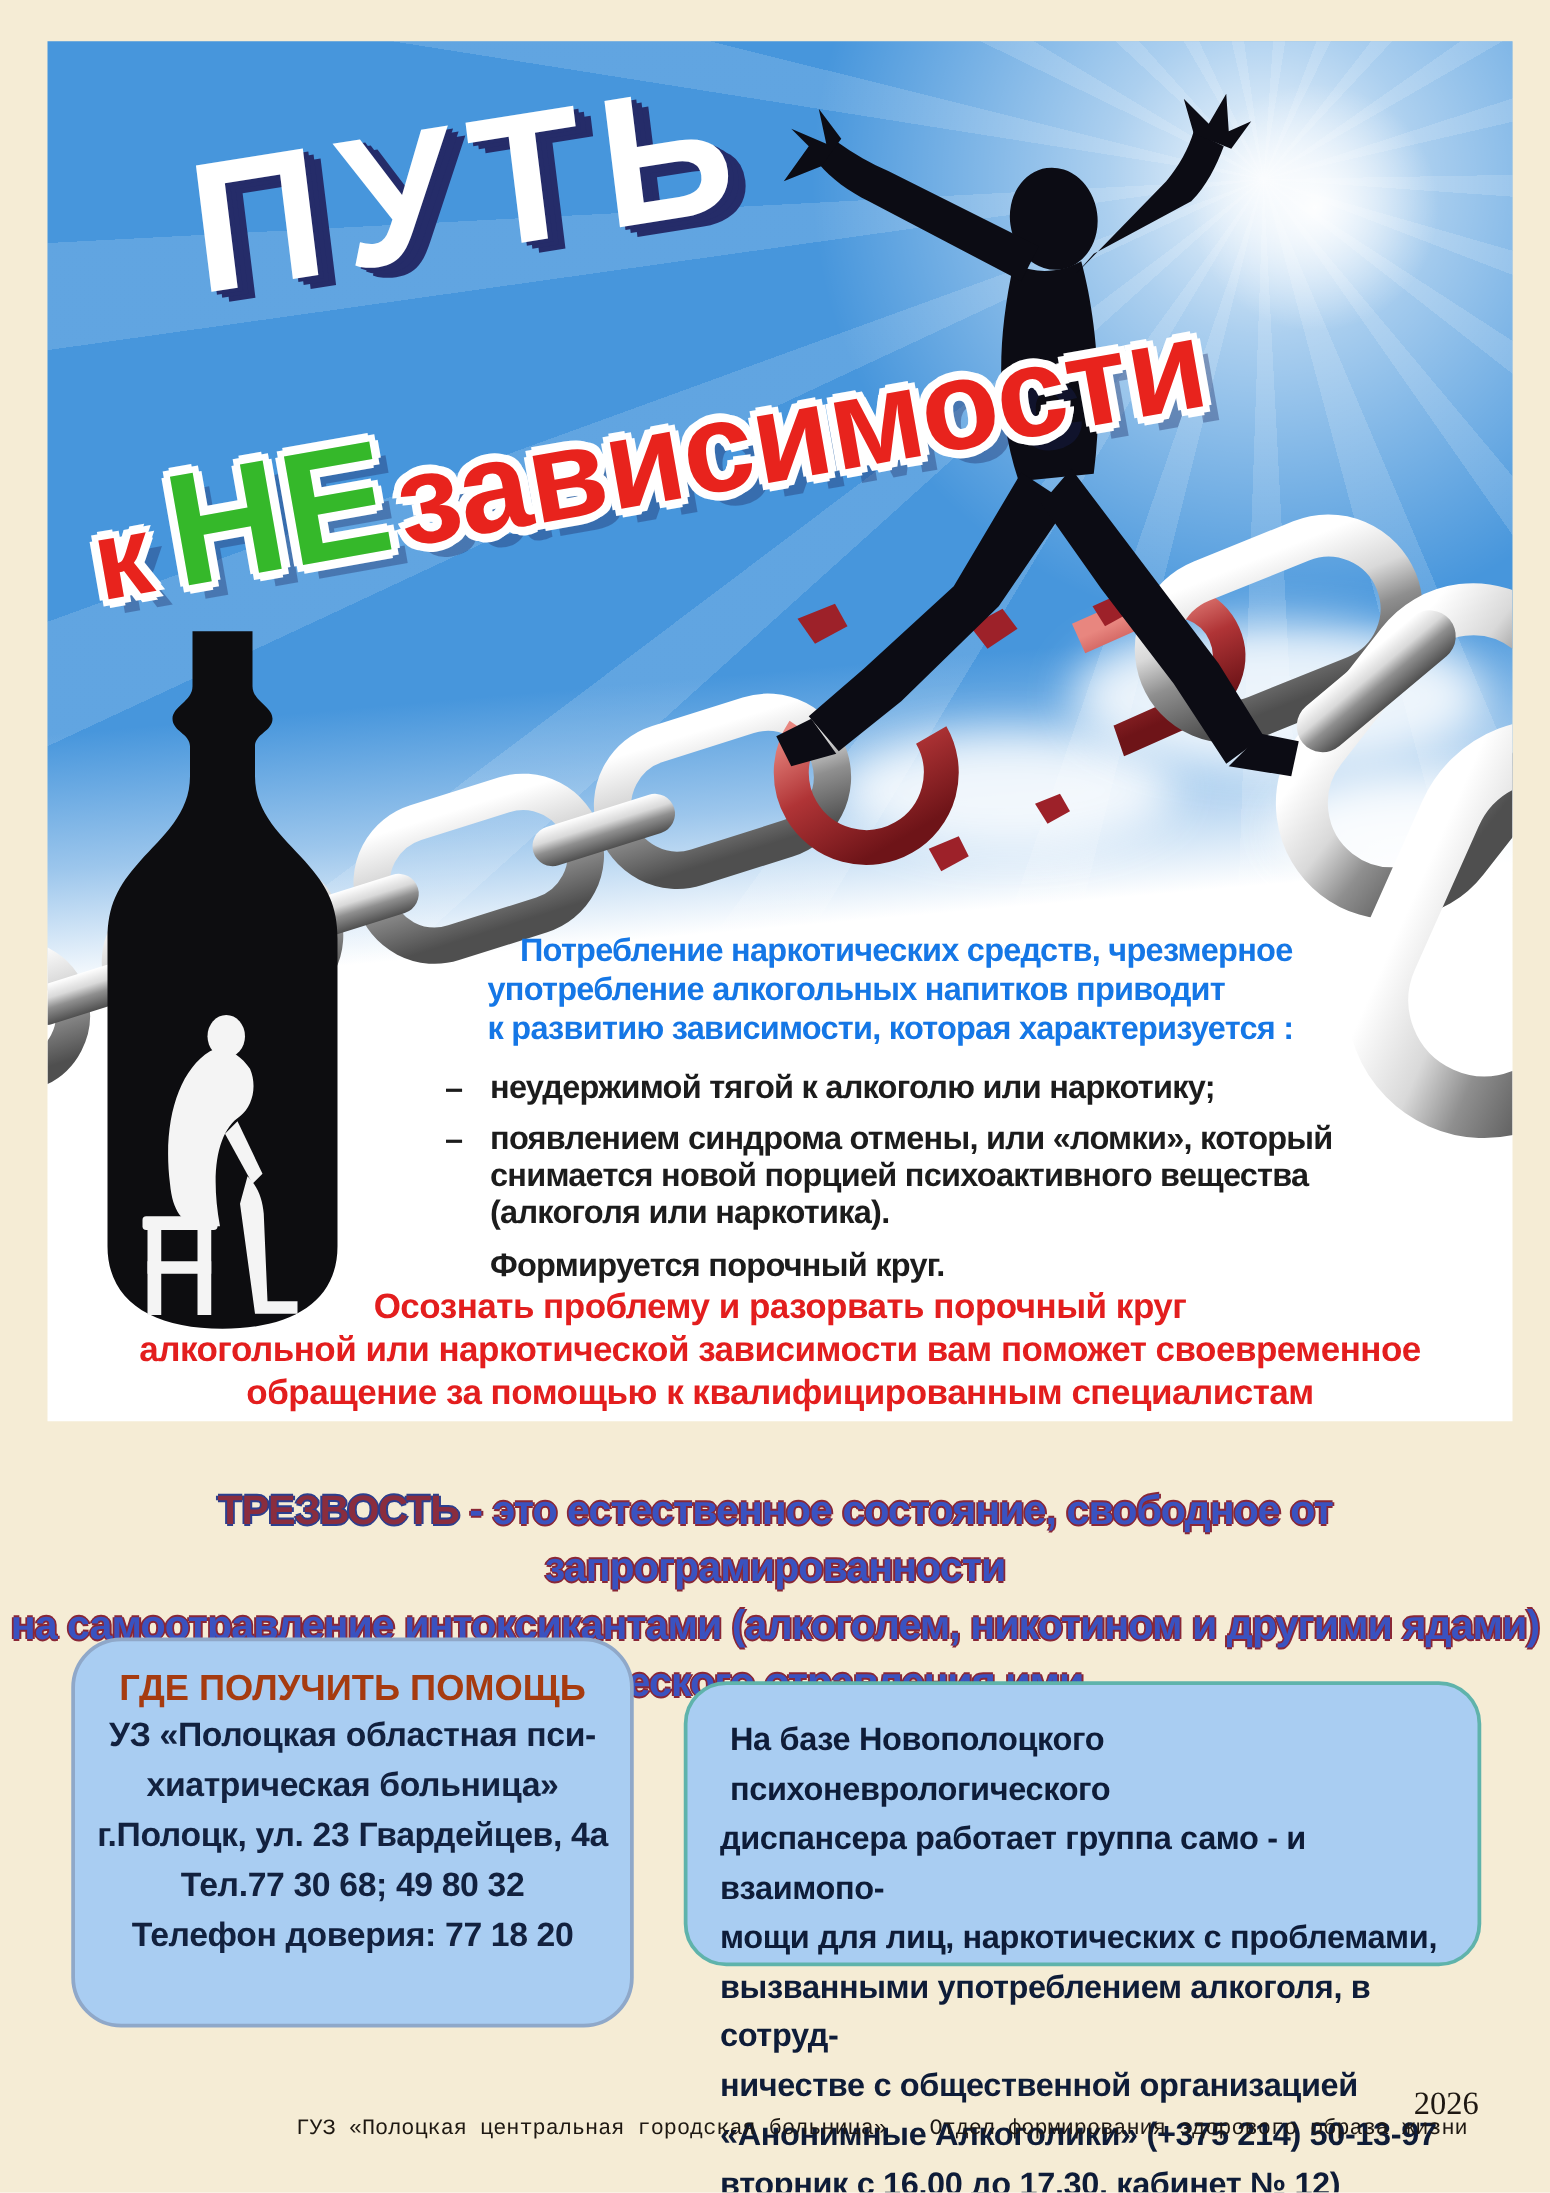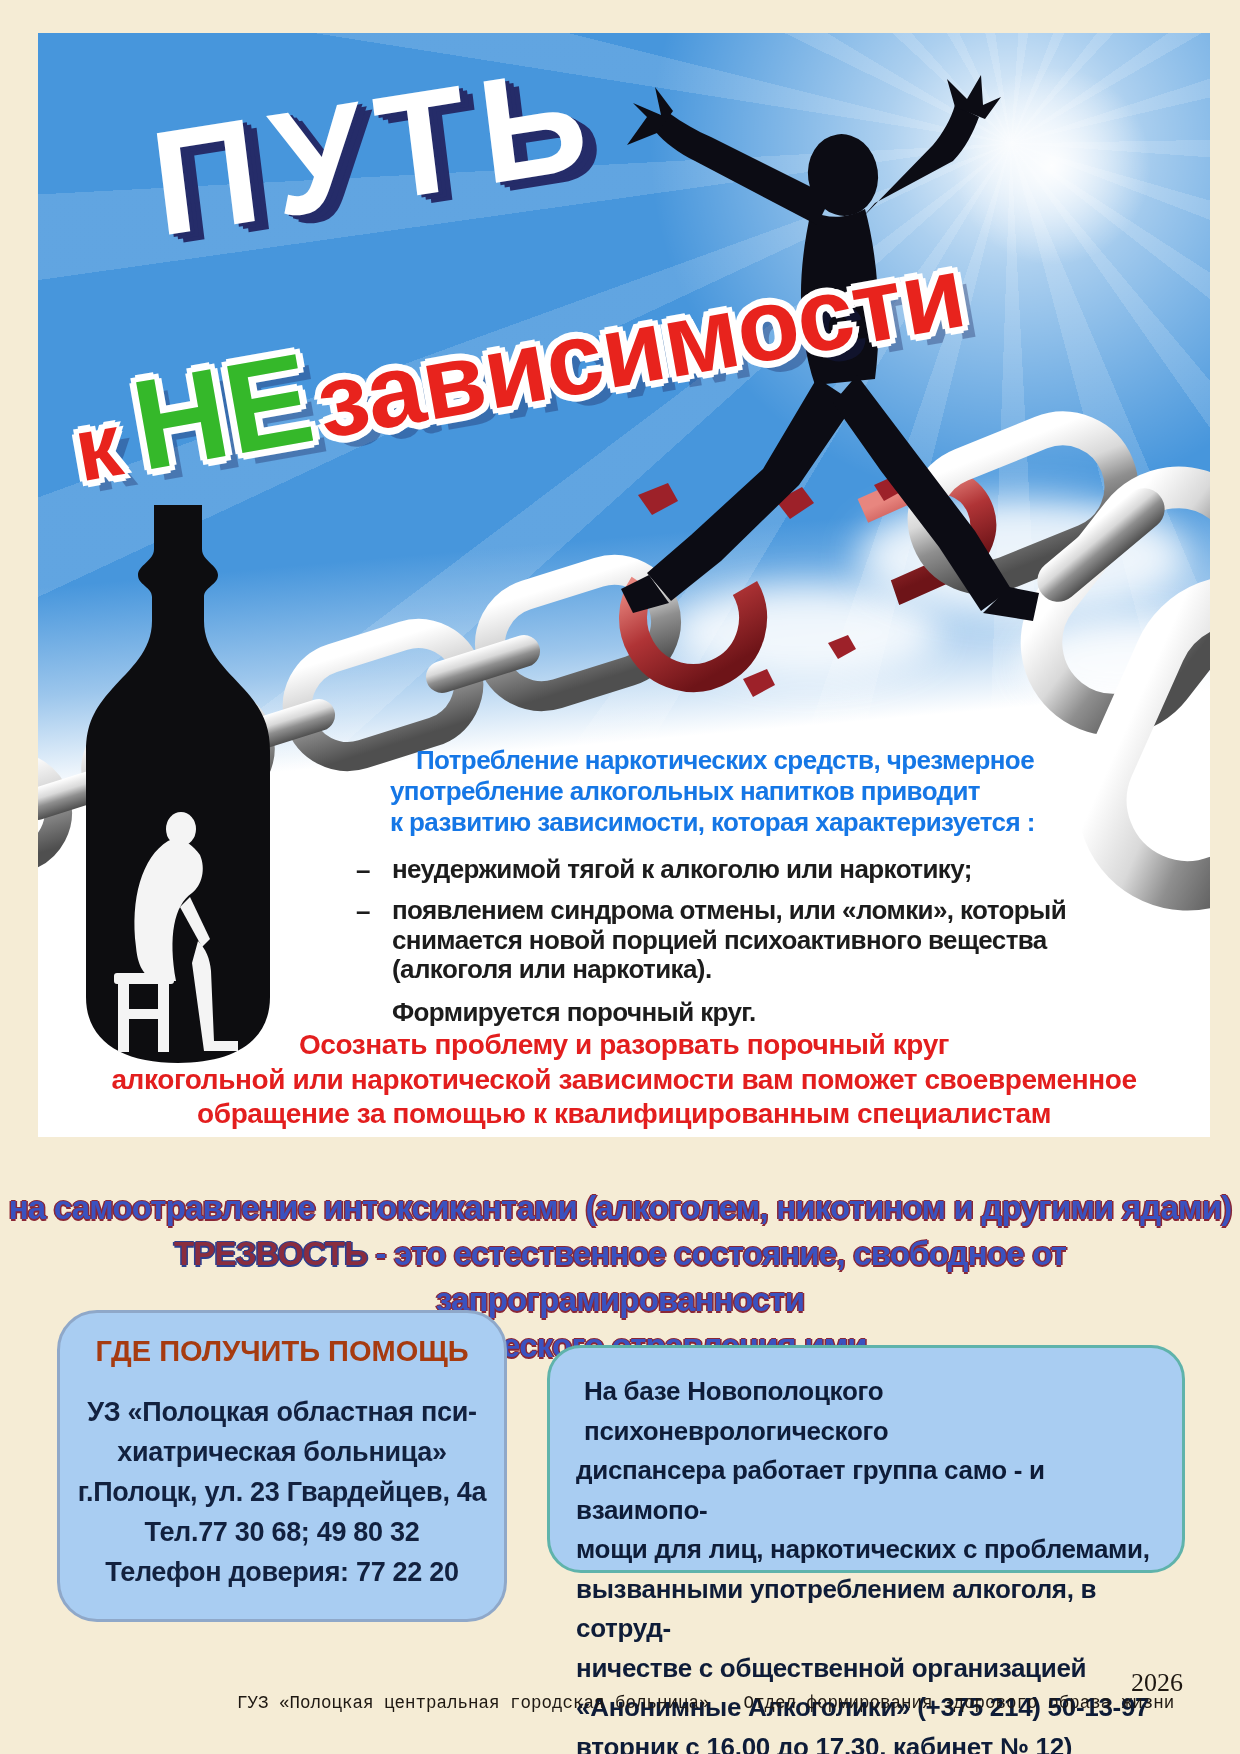--- a/index.html
+++ b/index.html
@@ -49,21 +49,21 @@
   
   .sobriety{position:absolute;left:0;top:1185px;width:100%;text-align:center;font-weight:bold;
     font-size:33px;line-height:46px;letter-spacing:-.8px;color:#3a52c0;
     text-shadow:-1.5px 0 0 #8a2736,1.5px 0 0 #8a2736,0 -1.5px 0 #8a2736,0 1.5px 0 #8a2736;}
   .sobriety .hl{color:#8a2d3e;
     text-shadow:-1.5px 0 0 #2c3f8f,1.5px 0 0 #2c3f8f,0 -1.5px 0 #2c3f8f,0 1.5px 0 #2c3f8f;}
   
   .help-box{position:absolute;left:57px;top:1310px;width:450px;height:312px;background:#a9cdf2;
     border:3px solid #8fa8c9;border-radius:40px;box-sizing:border-box;}
   .help-title{margin-top:22px;text-align:center;font-size:29px;font-weight:bold;color:#a63b10;}
-  .help-lines{margin-top:24px;text-align:center;font-size:27px;line-height:40px;font-weight:bold;
+  .help-lines{text-align:center;font-size:27px;line-height:40px;font-weight:bold;
     color:#12213f;letter-spacing:-.3px;}
   .support-box{position:absolute;left:547px;top:1345px;width:638px;height:228px;background:#a9cdf2;
     border:3px solid #5fb3ab;border-radius:34px;box-sizing:border-box;}
   .support-lines{padding:24px 18px 0 26px;font-size:26px;line-height:39.5px;font-weight:bold;
     color:#0e1c38;letter-spacing:-.3px;}
   .support-lines .ind{padding-left:8px;}
   
   .footer-text{position:absolute;left:237px;top:1693px;font-family:Liberation Mono, monospace;
     font-size:17.5px;color:#1e1812;}
   .footer-text .gap{display:inline-block;width:34px;}
@@ -195,33 +195,33 @@
     </div>
 
     <div class="cta">
       <div>Осознать проблему и разорвать порочный круг</div>
       <div>алкогольной или наркотической зависимости вам поможет своевременное</div>
       <div>обращение за помощью к квалифицированным специалистам</div>
     </div>
   </div>
 
   <div class="sobriety">
+    <div><span class="hl">ТРЕЗВОСТЬ</span><span> - это естественное состояние, свободное от запрограмированности</span></div>
     <div>на самоотравление интоксикантами (алкоголем, никотином и другими ядами)</div>
-    <div><span class="hl">ТРЕЗВОСТЬ</span><span> - это естественное состояние, свободное от запрограмированности</span></div>
     <div>и физического отравления ими</div>
   </div>
 
   <div class="help-box">
     <div class="help-title">ГДЕ ПОЛУЧИТЬ ПОМОЩЬ</div>
     <div class="help-lines">
       <div>УЗ «Полоцкая областная пси-</div>
       <div>хиатрическая больница»</div>
       <div>г.Полоцк, ул. 23 Гвардейцев, 4а</div>
       <div>Тел.77 30 68; 49 80 32</div>
-      <div>Телефон доверия: 77 22 20</div>
+      <div>Телефон доверия: 77 18 20</div>
     </div>
   </div>
 
   <div class="support-box">
     <div class="support-lines">
       <div class="ind">На базе Новополоцкого психоневрологического</div>
       <div>диспансера работает группа само - и взаимопо-</div>
       <div>мощи для лиц, наркотических с проблемами,</div>
       <div>вызванными употреблением алкоголя, в сотруд-</div>
       <div>ничестве с общественной организацией</div>

